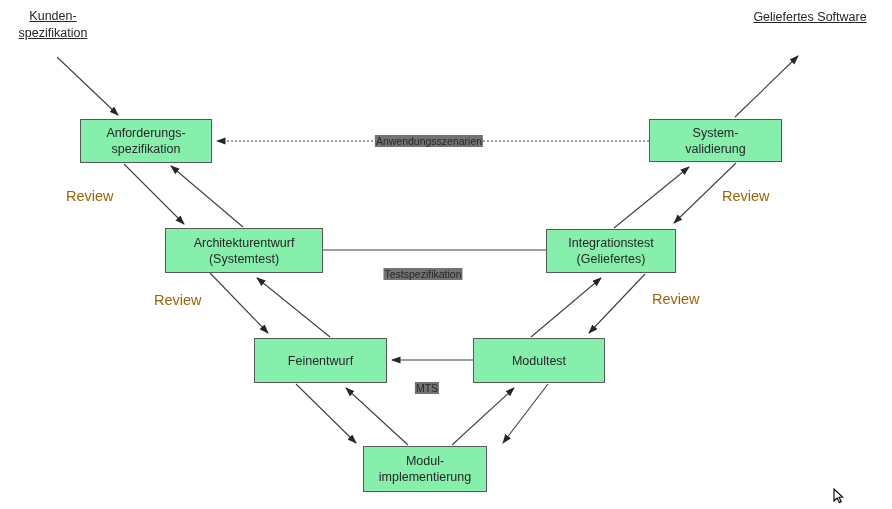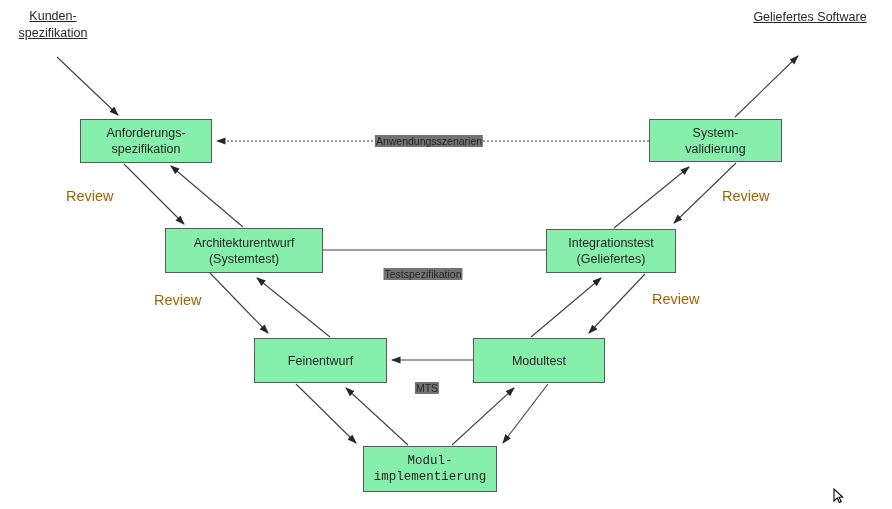--- a/index.html
+++ b/index.html
@@ -126,21 +126,21 @@
   </div>
 
   <div class="vbox" style="left:254px; top:338px; width:133px; height:45px;">
     <div>Feinentwurf</div>
   </div>
 
   <div class="vbox" style="left:473px; top:338px; width:132px; height:45px;">
     <div>Modultest</div>
   </div>
 
-  <div class="vbox" style="left:363px; top:446px; width:134px; height:46px;font-family:Liberation Mono, monospace;">
+  <div class="vbox" style="left:363px; top:446px; width:124px; height:46px;">
     <div>Modul-</div>
     <div>implementierung</div>
   </div>
 
   <div class="connector-label" style="left:429px; top:141px;">Anwendungsszenarien</div>
   <div class="connector-label" style="left:423px; top:250px;margin-top:24px;">Testspezifikation</div>
   <div class="connector-label" style="left:427px; top:360px;margin-top:28px;">MTS</div>
 
   <div class="review-label" style="left:66px; top:188px;">Review</div>
   <div class="review-label" style="left:154px; top:292px;">Review</div>

